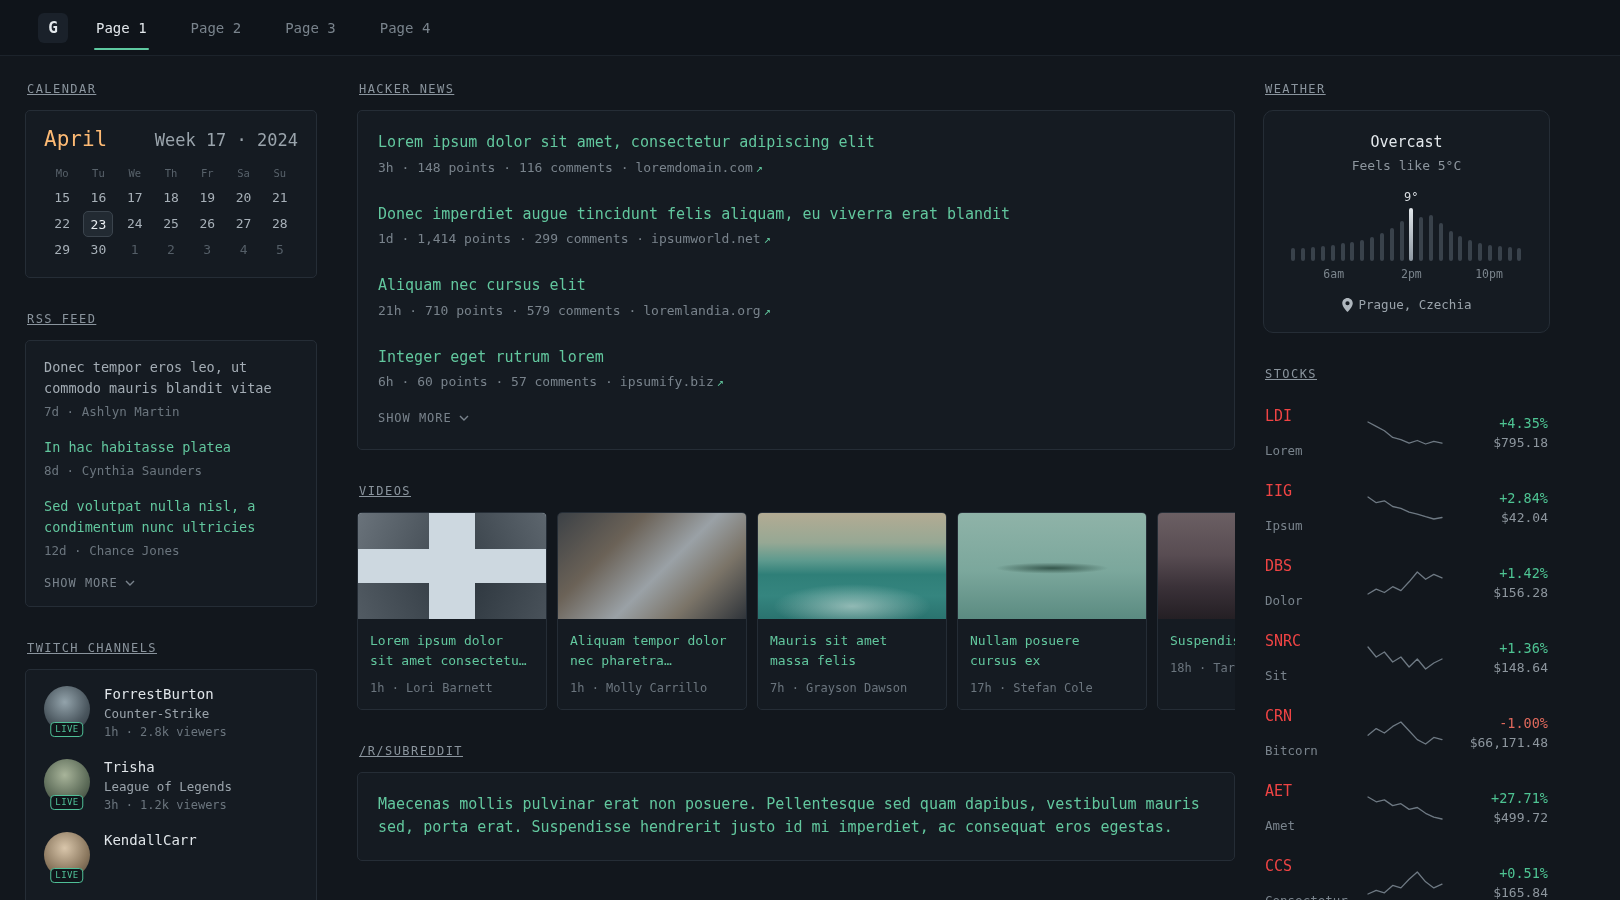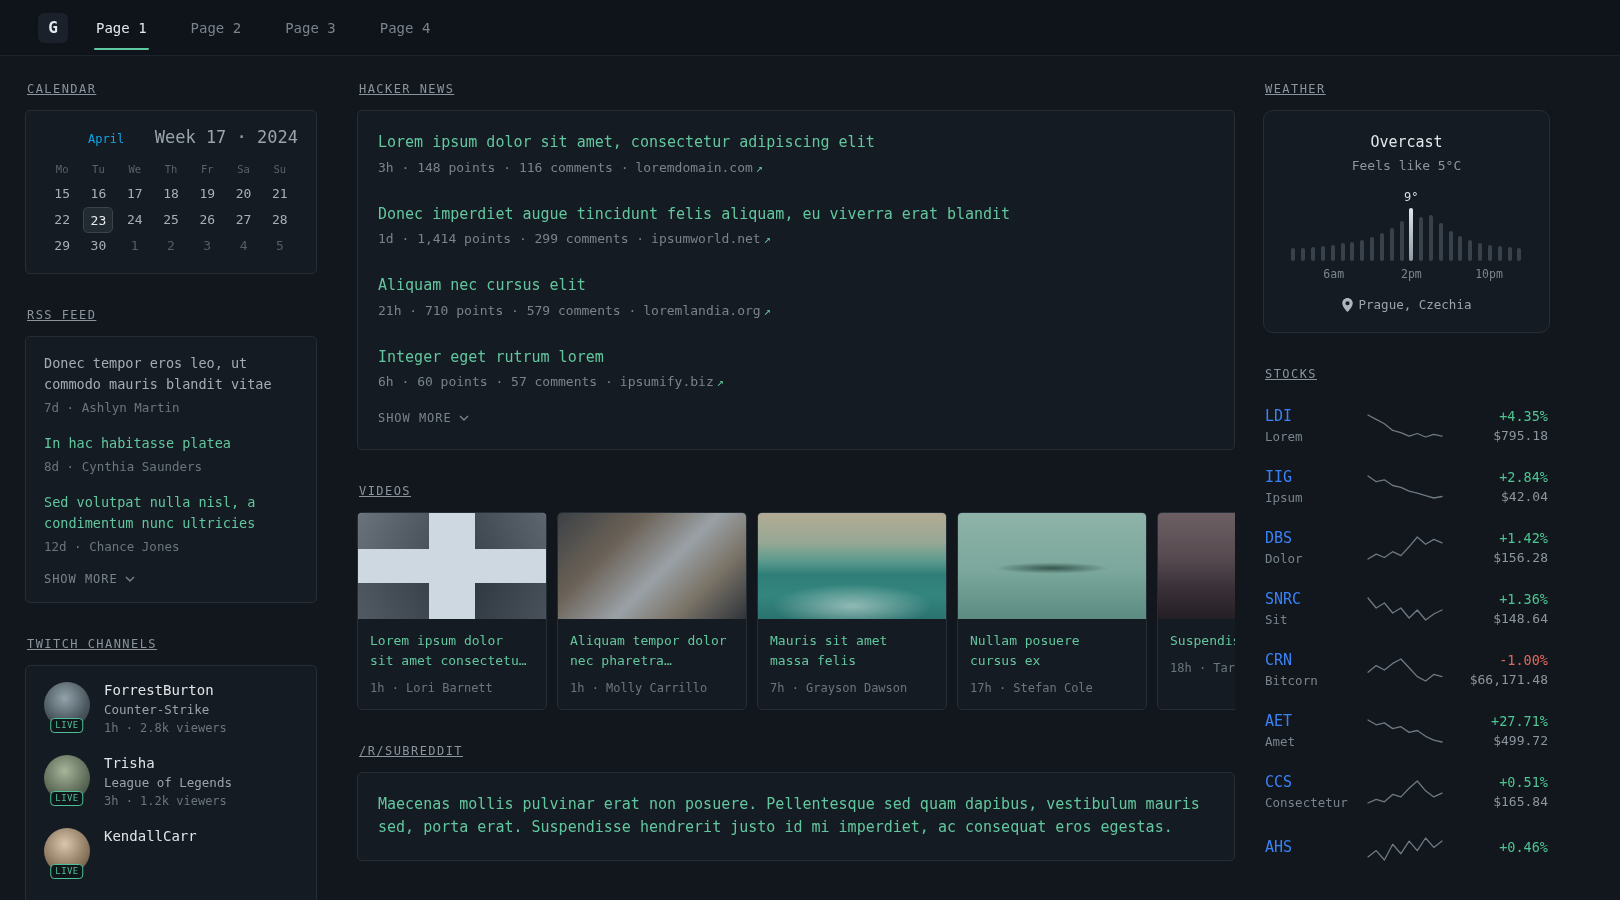--- a/index.html
+++ b/index.html
@@ -26,21 +26,21 @@
   .col-left  { width:292px; flex:none; }
   .col-center{ flex:1; min-width:0; margin:0 28px 0 40px; }
   .col-right { width:287px; flex:none; }
   .section { margin-bottom:34px; }
   .section-title { font-size:12px; letter-spacing:0.12em; color:#8a949d; margin-bottom:14px; padding-left:2px;text-decoration:underline; }
   .card { background:#151b22; border:1px solid #252d36; border-radius:5px; }
 
   
   .cal-card { padding:16px 18px 14px; }
   .cal-head { display:flex; justify-content:space-between; align-items:baseline; margin-bottom:16px; }
-  .cal-month { font-size:12px; color:#0ea5e9;margin-left:44px; }
+  .cal-month { font-size:21px; color:#fdba74; }
   .cal-week { font-size:17px; color:#9aa4ac; }
   .cal-grid { display:grid; grid-template-columns:repeat(7,1fr); text-align:center; }
   .cal-dow { font-size:10.5px; color:#58626b; padding-bottom:6px; }
   .cal-day { font-size:13px; color:#a7b0b8; height:26px; line-height:26px; }
   .cal-day.other { color:#545e67; }
   .cal-day.today { width:30px; margin:0 auto; background:#222a32; border:1px solid #3b444d; border-radius:5px; color:#e8ecef; }
 
   
   .rss-card { padding:16px 18px; }
   .rss-item { margin-bottom:18px; }
@@ -103,22 +103,22 @@
   .wbar { width:4px; border-radius:2px; background:#39424b; }
   .wbar.current { background:linear-gradient(180deg,#e2e7eb,#8d98a2); }
   .wtemp { position:absolute; left:50%; transform:translateX(-50%); font-size:12px; color:#d9dee2; }
   .weather-hours { position:relative; height:16px; margin:0 10px; font-size:11.5px; color:#7b858d; }
   .weather-hours span { position:absolute; transform:translateX(-50%); }
   .weather-loc { margin-top:14px; display:flex; align-items:center; justify-content:center; gap:6px; color:#9aa3ab; font-size:12.5px; }
 
   
   .stock-row { display:flex; align-items:center; padding:12px 2px; }
   .stock-id { width:92px; flex:none; }
-  .stock-sym { font-size:15px; color:#3b82f6; }
-  .stock-name { font-size:12.5px; color:#79838c; margin-top:4px; }
+  .stock-sym { font-size:15px; color:#ef4444; }
+  .stock-name { font-size:12.5px; color:#79838c; margin-top:18px; }
   .spark { flex:1; display:flex; justify-content:center; }
   .stock-val { width:96px; flex:none; text-align:right; }
   .stock-change { font-size:13.5px; }
   .stock-change.up { color:#4ec493; }
   .stock-change.down { color:#e0695c; }
   .stock-price { color:#8d969e; font-size:13px; margin-top:4px; }
 </style>
 </head>
 <body>
 

